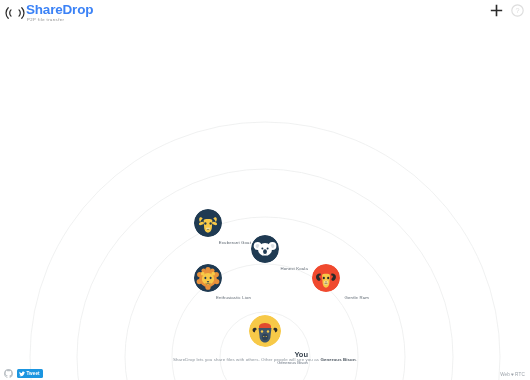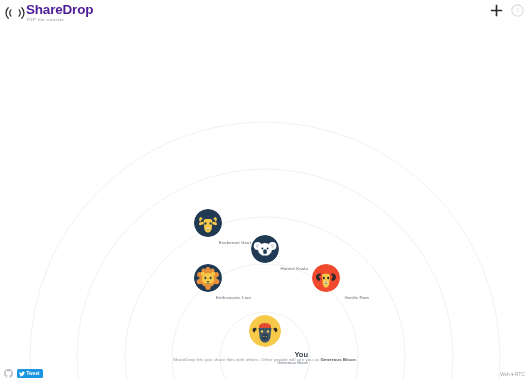--- a/index.html
+++ b/index.html
@@ -47,21 +47,21 @@
 
   .brand-text {
     display: flex;
     flex-direction: column;
     line-height: 1;
   }
 
   .brand-title {
     font-size: 13.5px;
     font-weight: bold;
-    color: #4c1d95;
+    color: #3b82f6;
     letter-spacing: -0.2px;
     white-space: nowrap;
   }
 
   .brand-title .thin { font-weight: bold; }
 
   .brand-tagline {
     font-size: 4.2px;
     color: #8a8a8a;
     letter-spacing: 0.45px;

